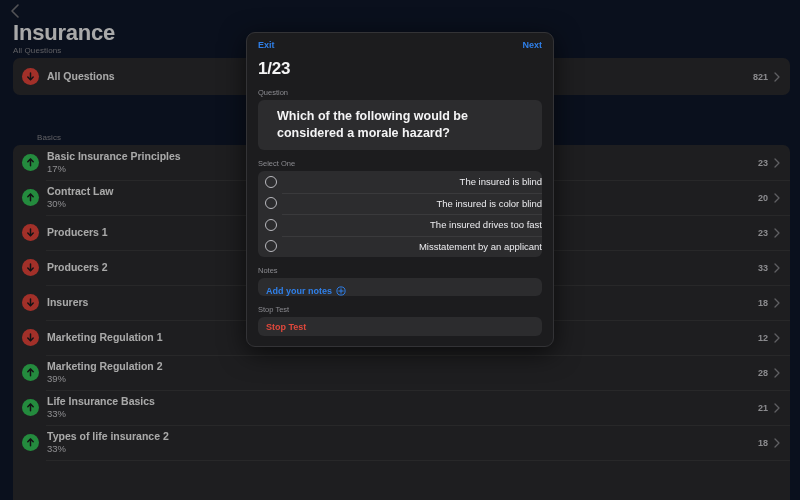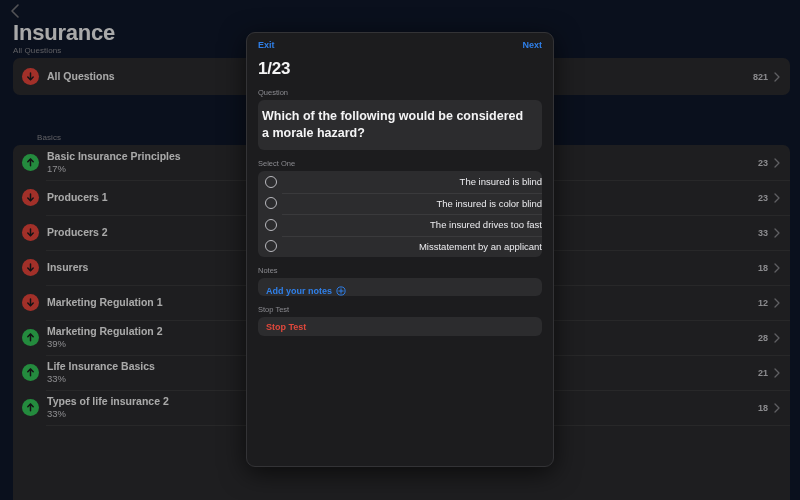--- a/index.html
+++ b/index.html
@@ -112,21 +112,21 @@
   .chev svg { display: block; }
 
   
   .modal-scrim {
     position: absolute; inset: 0;
     background: rgba(0,0,0,0.30);
   }
   .modal {
     position: absolute;
     left: 246px; top: 32px;
-    width: 308px; height: 435px;
+    width: 308px; height: 315px;
     background: #1c1c1e;
     border-radius: 9px;
     border: 1px solid #333336;
     box-shadow: 0 6px 26px rgba(0,0,0,0.65);
     overflow: hidden;
   }
   .modal-topbar {
     position: relative;
     height: 24px;
     padding: 7px 11px 0 11px;
@@ -159,21 +159,21 @@
   }
 
   .m-card {
     margin: 0 11px;
     background: #2c2c2e;
     border-radius: 6px;
     overflow: hidden;
   }
 
   .question-text {
-    padding: 8px 10px 9px 4px;
+    padding: 8px 10px 9px 19px;
     font-size: 12.5px;
     font-weight: bold;
     color: #f4f4f5;
     line-height: 1.32;
   }
 
   .opt {
     position: relative;
     height: 21.5px;
     display: flex;
@@ -281,20 +281,38 @@
         <div class="rowpct">17%</div>
       </div>
       <div class="rowcount">23</div>
       <div class="chev">
         <svg width="6" height="10" viewBox="0 0 6 10">
             <polyline points="1,1 5,5 1,9" fill="none" stroke="#8a8a8f" stroke-width="1.3" stroke-linecap="round" stroke-linejoin="round"></polyline>
           </svg>
       </div>
     </div>
 
+    <div class="row">
+      <div class="badge up">
+        <svg width="11" height="11" viewBox="0 0 11 11">
+            <line x1="5.5" y1="8.8" x2="5.5" y2="2.2" stroke="#1c1c1e" stroke-width="1.5" stroke-linecap="round"></line>
+            <polyline points="2.8,4.8 5.5,2 8.2,4.8" fill="none" stroke="#1c1c1e" stroke-width="1.5" stroke-linecap="round" stroke-linejoin="round"></polyline>
+          </svg>
+      </div>
+      <div class="rowtext">
+        <div class="rowtitle">Contract Law</div>
+        <div class="rowpct">30%</div>
+      </div>
+      <div class="rowcount">20</div>
+      <div class="chev">
+        <svg width="6" height="10" viewBox="0 0 6 10">
+            <polyline points="1,1 5,5 1,9" fill="none" stroke="#8a8a8f" stroke-width="1.3" stroke-linecap="round" stroke-linejoin="round"></polyline>
+          </svg>
+      </div>
+    </div>
 
     <div class="row">
       <div class="badge down">
         <svg width="11" height="11" viewBox="0 0 11 11">
             <line x1="5.5" y1="2" x2="5.5" y2="8.6" stroke="#1c1c1e" stroke-width="1.5" stroke-linecap="round"></line>
             <polyline points="2.8,6 5.5,8.8 8.2,6" fill="none" stroke="#1c1c1e" stroke-width="1.5" stroke-linecap="round" stroke-linejoin="round"></polyline>
           </svg>
       </div>
       <div class="rowtext">
         <div class="rowtitle">Producers 1</div>

